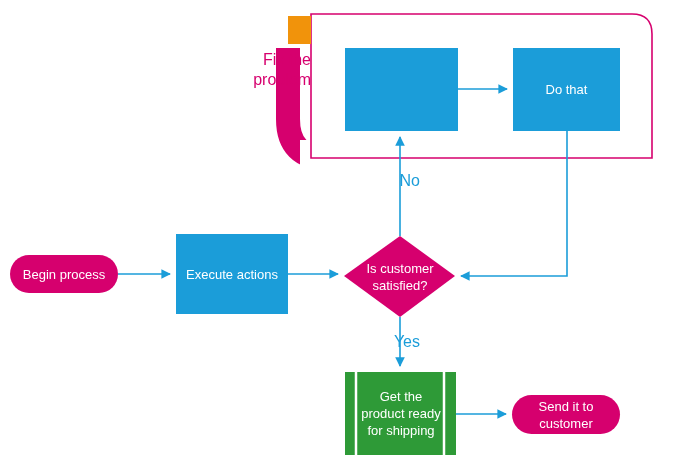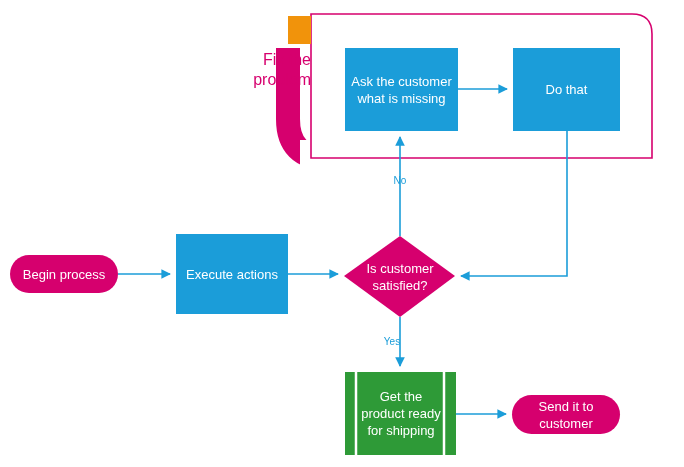--- a/index.html
+++ b/index.html
@@ -31,24 +31,24 @@
     color: #ffffff;
     font-size: 13px;
     line-height: 17px;
     font-family: "Liberation Sans", sans-serif;
     pointer-events: none;
     white-space: pre-line;
   }
   .edge-label {
     position: absolute;
     color: #1B9DD9;
-    font-size: 10px;
+    font-size: 16px;
     line-height: 14px;
     font-family: "Liberation Sans", sans-serif;
-    text-align: center;
+    text-align: right;
     white-space: nowrap;
   }
   .container-title {
     position: absolute;
     color: #D6006E;
     font-size: 16px;
     line-height: 20px;
     font-family: "Liberation Sans", sans-serif;
     text-align: right;
     white-space: pre-line;
@@ -108,29 +108,27 @@
   <div class="container-title" style="left:210px; top:50px; width:101px;">Fix the
 problem</div>
 
   <div class="node-text" style="left:10px; top:255px; width:108px; height:38px;text-align:center;">Begin process</div>
 
   <div class="node-text" style="left:344px; top:236px; width:112px; height:81px;">Is customer
 satisfied?</div>
 
   <div class="node-text" style="left:176px; top:234px; width:112px; height:80px;">Execute actions</div>
 
-  <div class="node-text" style="left:345px; top:48px; width:113px; height:83px;">Ask the customer
-what is missing</div>
 
   <div class="node-text" style="left:513px; top:48px; width:107px; height:83px;">Do that</div>
 
   <div class="node-text" style="left:358px; top:372px; width:86px; height:83px;">Get the
 product ready
 for shipping</div>
 
   <div class="node-text" style="left:512px; top:395px; width:108px; height:39px;">Send it to
 customer</div>
 
   <div class="edge-label" style="left:380px; top:174px; width:40px;">No</div>
 
-  <div class="edge-label" style="left:372px; top:335px; width:40px;">Yes</div>
+  <div class="edge-label" style="left:380px; top:335px; width:40px;">Yes</div>
 
 </div>
 
 </body></html>

